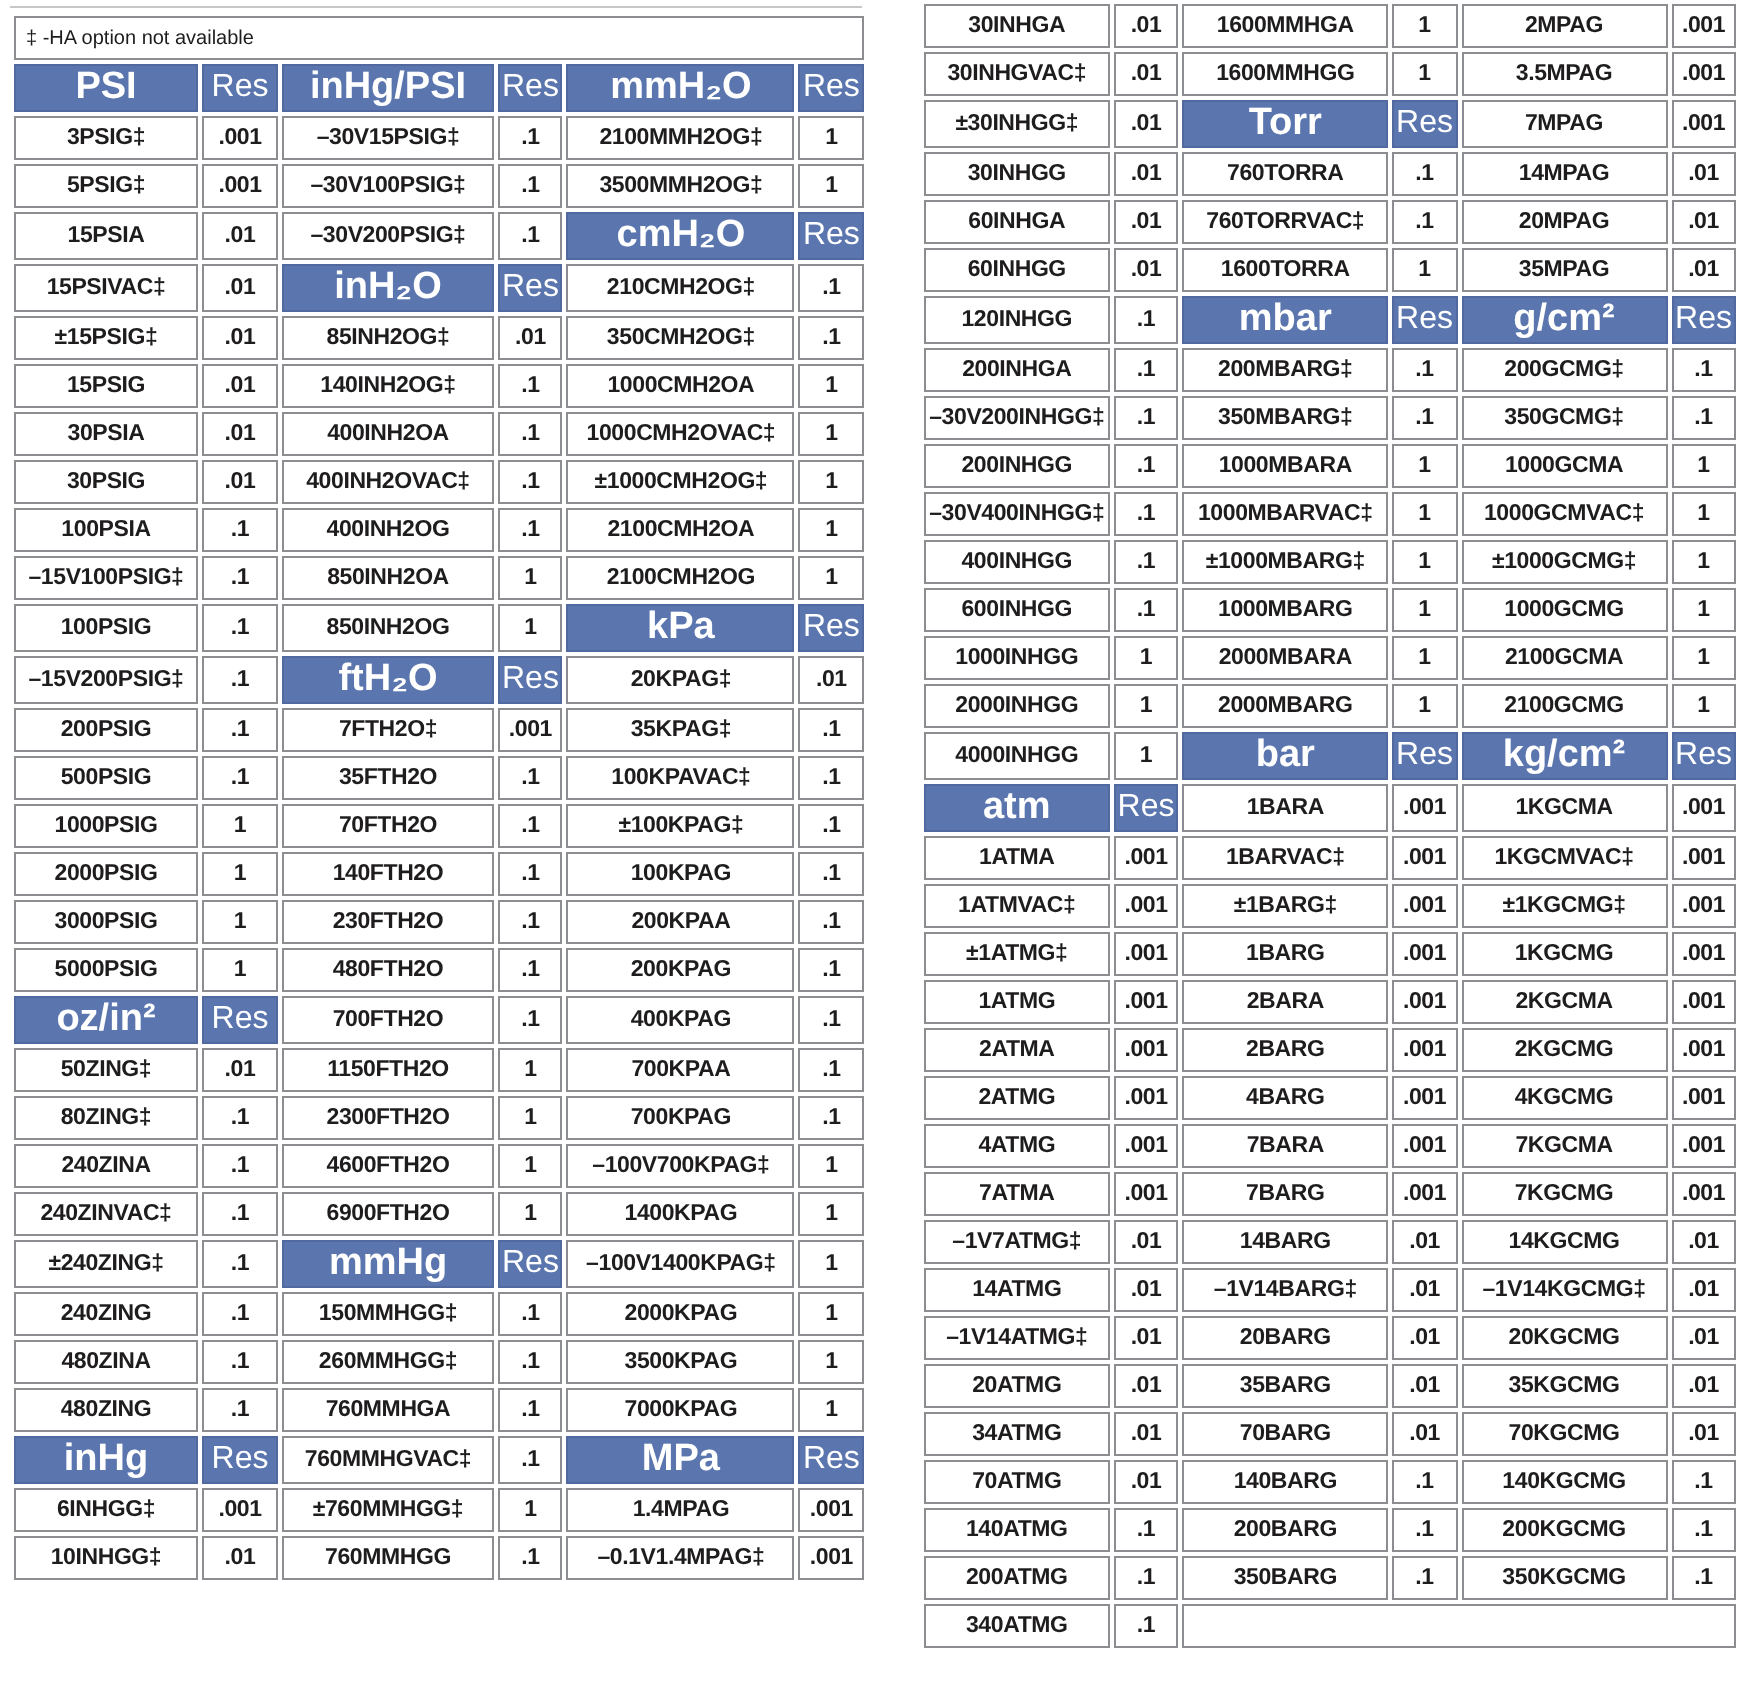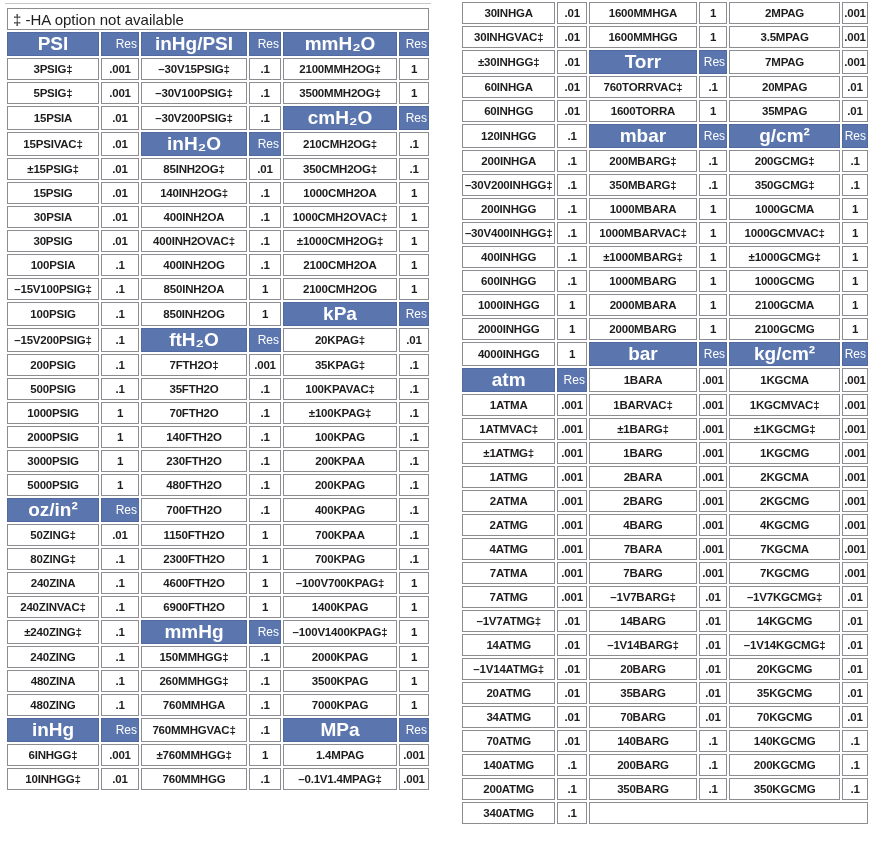--- a/index.html
+++ b/index.html
@@ -42,39 +42,38 @@
     font-size:11.5px;
     font-weight:bold;
     letter-spacing:-0.2px;
     background:var(--cell-bg);
     border:1px solid var(--cell-border);
     color:var(--text);
   }
   table.spec td.note{
     text-align:left;
     font-weight:normal;
-    font-size:15px;
+    font-size:10px;
     letter-spacing:0;
     padding:0 5px;
   }
   table.spec td.hdr{
     background:var(--header-bg);
     border:1px solid var(--header-border);
     color:var(--header-text);
   }
   table.spec td.hdr-unit{
     font-size:19px;
     font-weight:bold;
     letter-spacing:0;
   }
   table.spec td.hdr-res{
-    font-size:12px;
+    font-size:16px;
     font-weight:normal;
     letter-spacing:0;
-    text-align:right;
   }
   table.spec td.blank{
     background:var(--cell-bg);
   }
 </style>
 </head>
 <body>
 
 <div class="page">
   <div class="top-hairline"></div>
@@ -372,20 +371,28 @@
           </tr>
           <tr>
             <td class="unit">±30INHGG‡</td>
             <td class="res">.01</td>
             <td class="hdr hdr-unit">Torr</td>
             <td class="hdr hdr-res">Res</td>
             <td class="unit">7MPAG</td>
             <td class="res">.001</td>
           </tr>
           <tr>
+            <td class="unit">30INHGG</td>
+            <td class="res">.01</td>
+            <td class="unit">760TORRA</td>
+            <td class="res">.1</td>
+            <td class="unit">14MPAG</td>
+            <td class="res">.01</td>
+          </tr>
+          <tr>
             <td class="unit">60INHGA</td>
             <td class="res">.01</td>
             <td class="unit">760TORRVAC‡</td>
             <td class="res">.1</td>
             <td class="unit">20MPAG</td>
             <td class="res">.01</td>
           </tr>
           <tr>
             <td class="unit">60INHGG</td>
             <td class="res">.01</td>
@@ -538,28 +545,20 @@
             <td class="unit">7KGCMA</td>
             <td class="res">.001</td>
           </tr>
           <tr>
             <td class="unit">7ATMA</td>
             <td class="res">.001</td>
             <td class="unit">7BARG</td>
             <td class="res">.001</td>
             <td class="unit">7KGCMG</td>
             <td class="res">.001</td>
-          </tr>
-          <tr>
-            <td class="unit">7ATMG</td>
-            <td class="res">.001</td>
-            <td class="unit">–1V7BARG‡</td>
-            <td class="res">.01</td>
-            <td class="unit">–1V7KGCMG‡</td>
-            <td class="res">.01</td>
           </tr>
           <tr>
             <td class="unit">–1V7ATMG‡</td>
             <td class="res">.01</td>
             <td class="unit">14BARG</td>
             <td class="res">.01</td>
             <td class="unit">14KGCMG</td>
             <td class="res">.01</td>
           </tr>
           <tr>

